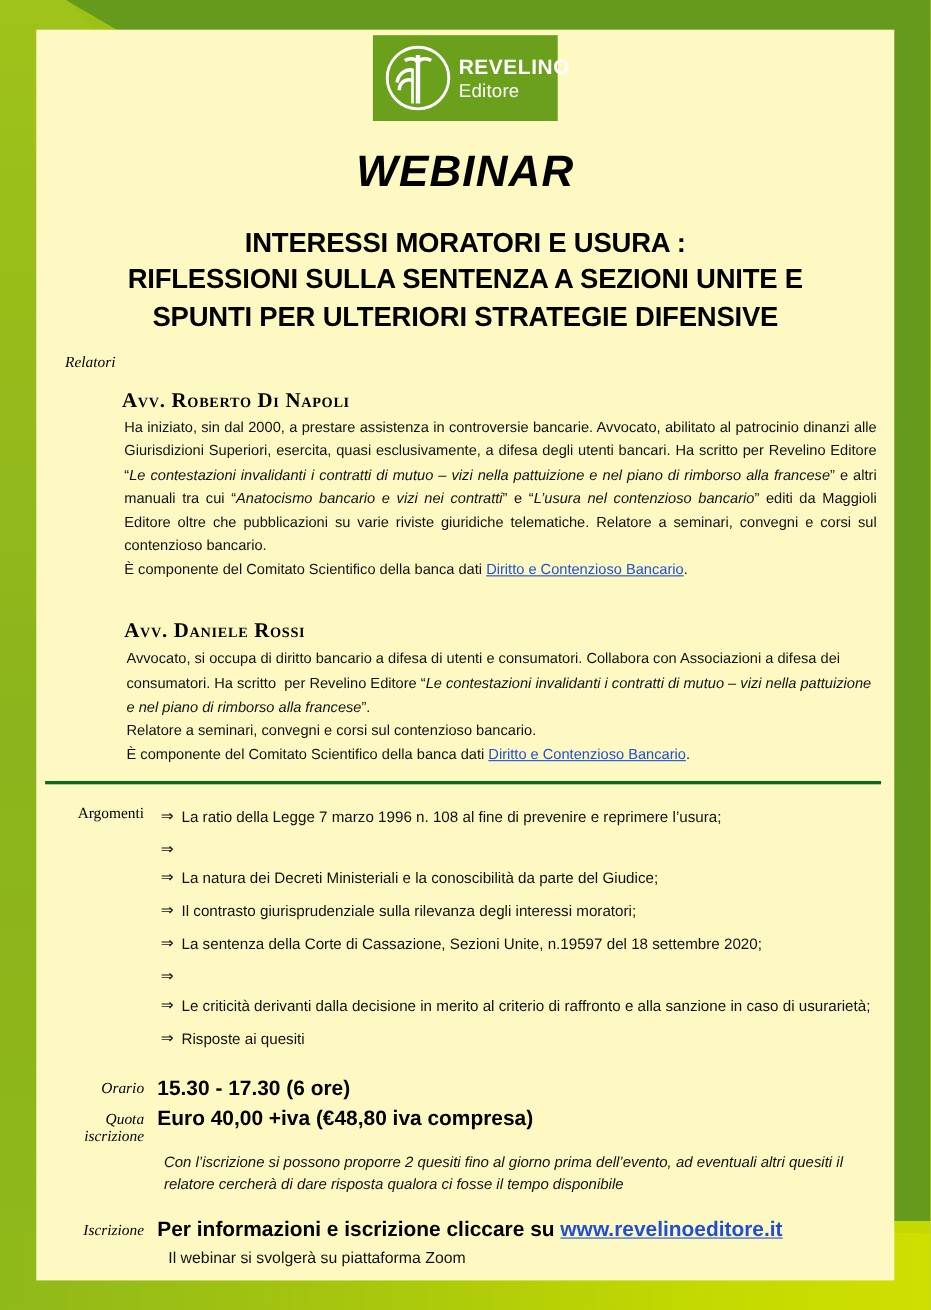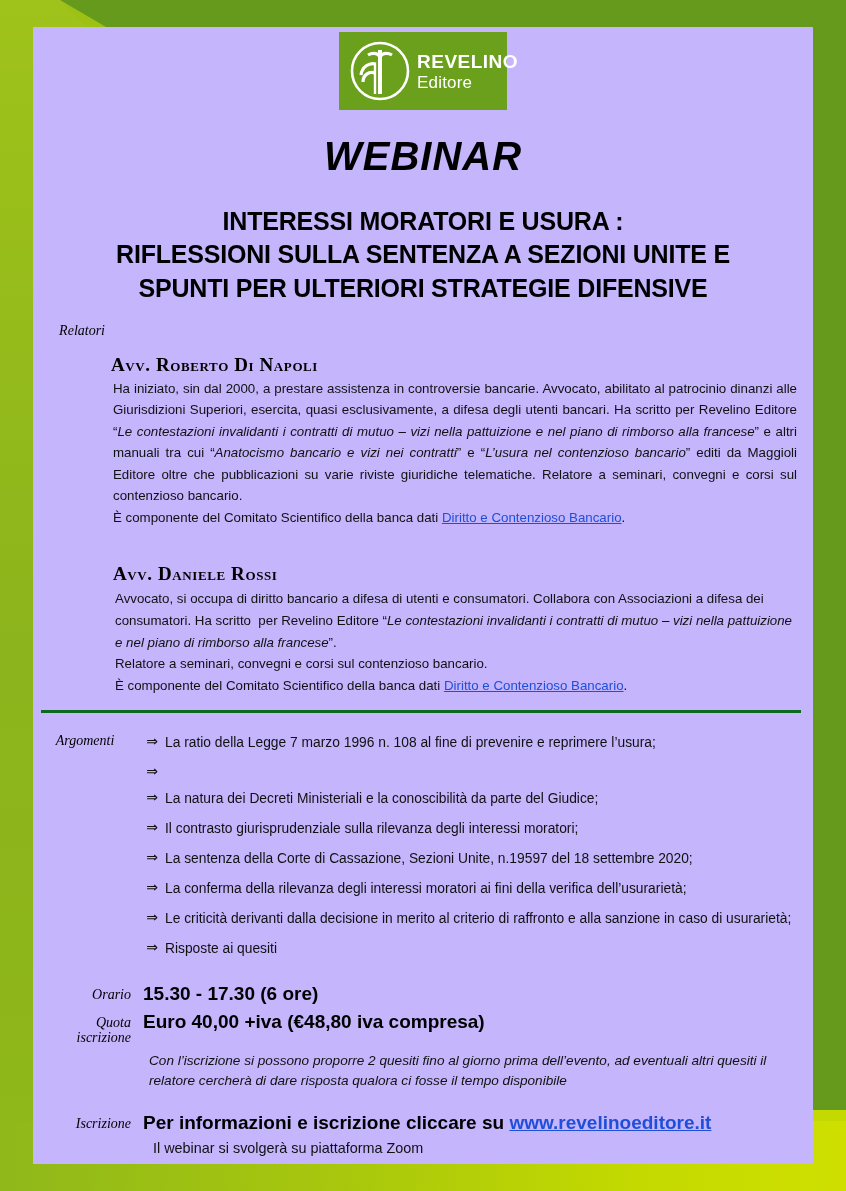--- a/index.html
+++ b/index.html
@@ -54,21 +54,21 @@
     z-index: 2;
   }
 
   
   .card {
     position: absolute;
     left: 33px;
     top: 27px;
     width: 780px;
     height: 1137px;
-    background: #c4b5fd;
+    background: #fef9c3;
     z-index: 5;
     padding: 0 0 10px 0;
   }
 
   
   .logo-wrap {
     display: flex;
     justify-content: center;
     padding-top: 5px;
   }
@@ -186,23 +186,22 @@
 
   
   .topics { margin-top: 20px; padding: 0 18px 0 6px; }
   .topic-row {
     display: flex;
     margin-bottom: 10px;
   }
   .topic-label {
     width: 100px;
     flex: none;
-    text-align: center;
+    text-align: right;
     font-family: "Liberation Serif", serif;
-    font-style: italic;
     font-size: 14px;
     color: #000;
     padding-right: 8px;
   }
   .topic-arrow {
     width: 26px;
     flex: none;
     text-align: center;
     font-size: 14px;
     color: #111;
@@ -338,21 +337,20 @@
       <div class="topic-text">Il contrasto giurisprudenziale sulla rilevanza degli interessi moratori;</div>
     </div>
     <div class="topic-row">
       <div class="topic-label"></div>
       <div class="topic-arrow">⇒</div>
       <div class="topic-text">La sentenza della Corte di Cassazione, Sezioni Unite, n.19597 del 18 settembre 2020;</div>
     </div>
     <div class="topic-row">
       <div class="topic-label"></div>
       <div class="topic-arrow">⇒</div>
-      <div class="topic-text">La conferma della rilevanza degli interessi moratori ai fini della verifica dell’usurarietà;</div>
     </div>
     <div class="topic-row">
       <div class="topic-label"></div>
       <div class="topic-arrow">⇒</div>
       <div class="topic-text">Le criticità derivanti dalla decisione in merito al criterio di raffronto e alla sanzione in caso di usurarietà;</div>
     </div>
     <div class="topic-row">
       <div class="topic-label"></div>
       <div class="topic-arrow">⇒</div>
       <div class="topic-text">Risposte ai quesiti</div>

